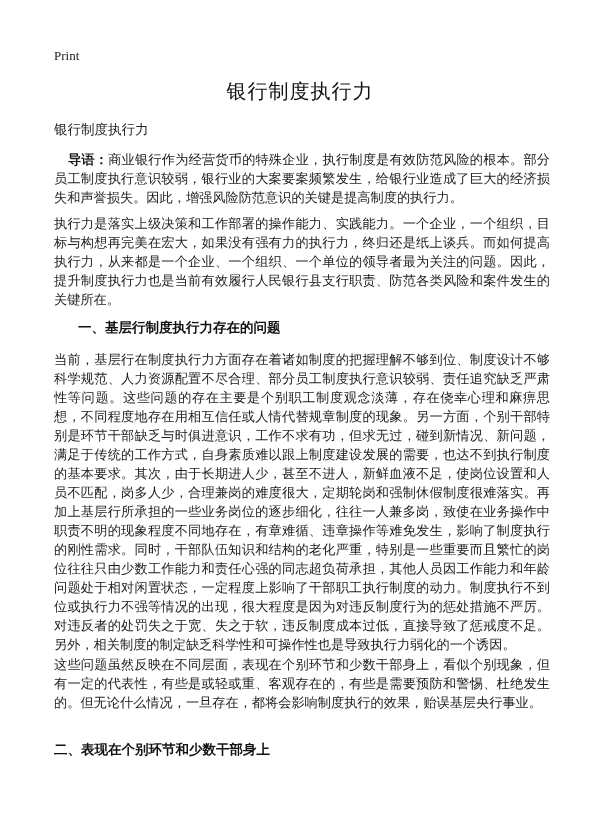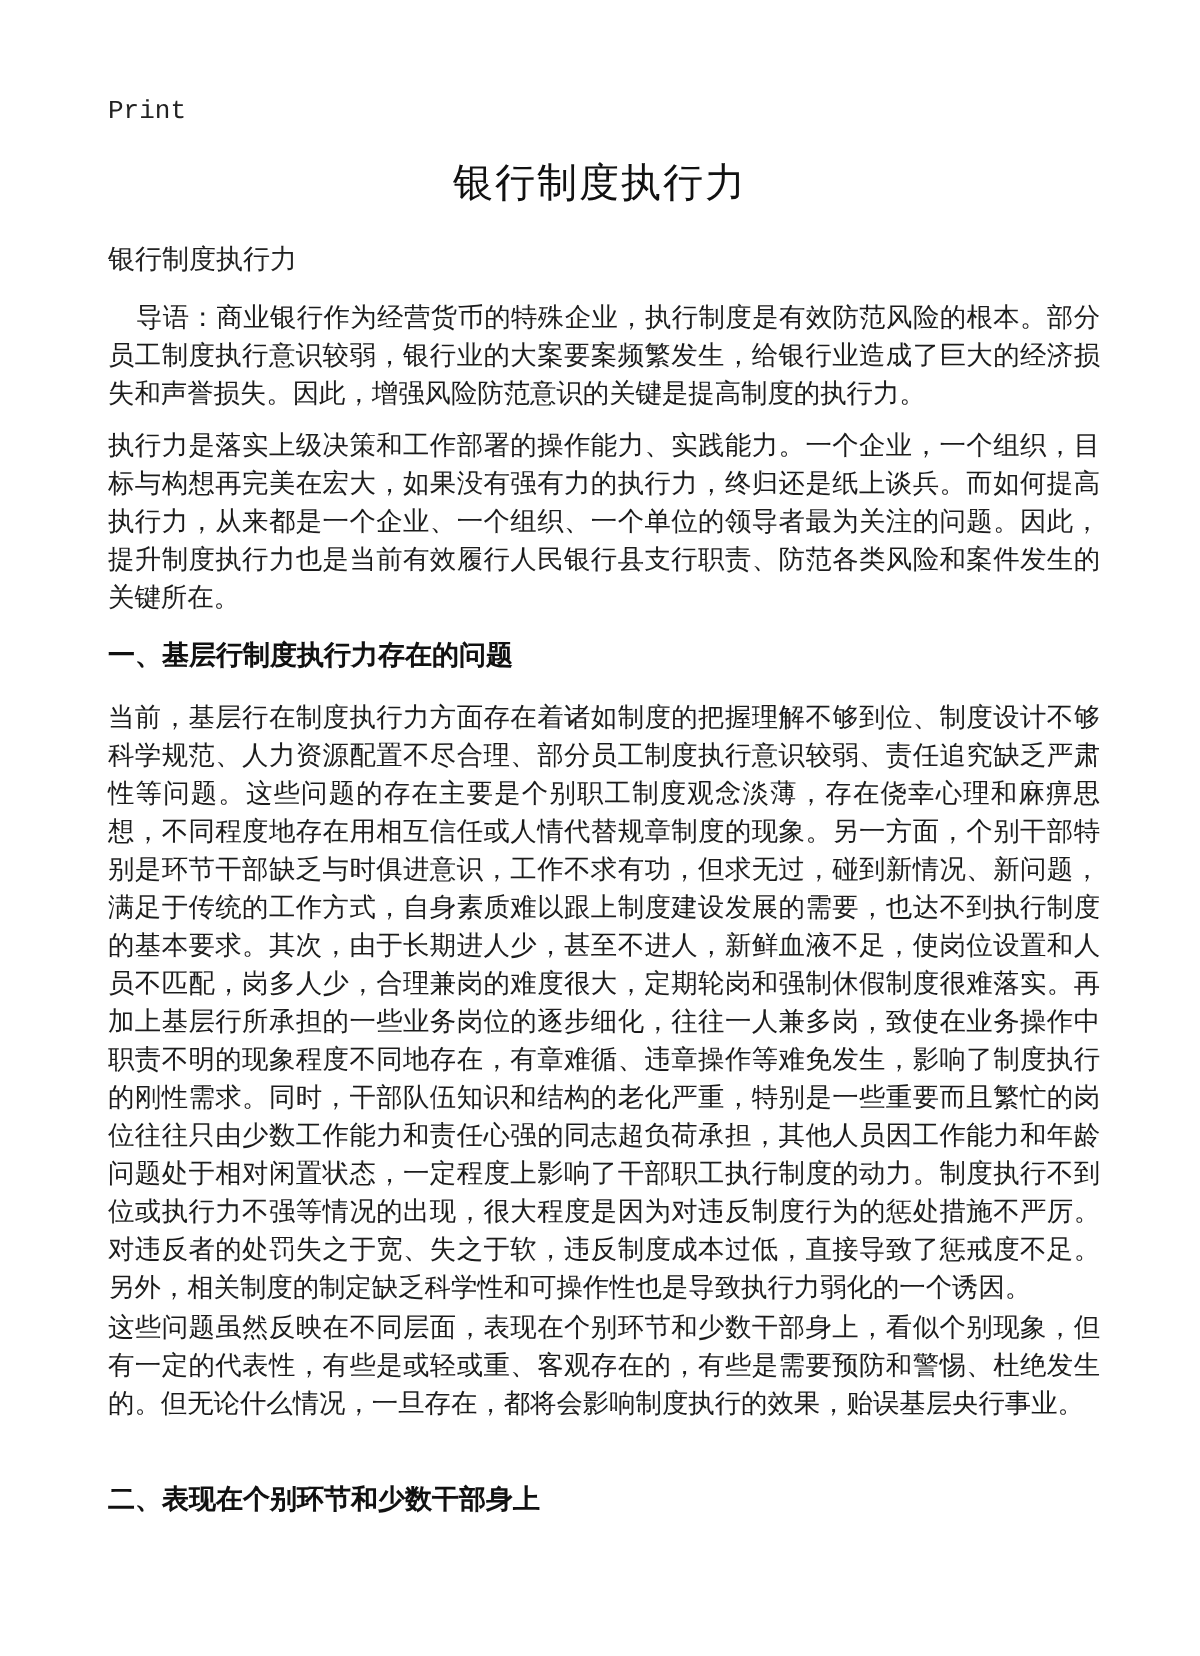--- a/index.html
+++ b/index.html
@@ -1,41 +1,41 @@
 <!DOCTYPE html>
 <html><head>
 <meta charset="utf-8">
 <style>
   html, body { margin: 0; padding: 0; background: #ffffff; }
   body { width: 600px; height: 828px; overflow: hidden; position: relative;
          font-family: "DejaVu Sans", sans-serif; color: #1a1a1a; }
-  .print { position: absolute; left: 54px; top: 48px; font-family: Liberation Mono, monospace;
+  .print { position: absolute; left: 54px; top: 48px; font-family: Liberation Serif, serif;
            font-size: 13px; color: #222; }
   .title { position: absolute; left: 0; width: 600px; top: 78px; text-align: center;
            font-size: 20px; color: #111; letter-spacing: 1px; }
   .subtitle { position: absolute; left: 54px; top: 121px; font-size: 13.5px; color: #222; }
   .para { position: absolute; left: 54px; width: 496px; font-size: 13.2px; line-height: 19px;
           color: #1c1c1c; text-align: justify; word-break: break-all; margin: 0; }
-  .para .lead { font-weight: normal; margin-top: 20px; }
+  .para .lead { font-weight: bold; margin-top: 20px; }
   .heading { position: absolute; left: 54px; font-size: 13.5px; font-weight: bold; color: #111;
              font-family: "DejaVu Serif", serif; }
   .indent { text-indent: 14px; }
 </style>
 </head>
 <body>
 
 <div class="print">Print</div>
 
 <div class="title">银行制度执行力</div>
 
 <div class="subtitle">银行制度执行力</div>
 
 <p class="para indent" style="top:150px;"><span class="lead">导语：</span><span>商业银行作为经营货币的特殊企业，执行制度是有效防范风险的根本。部分员工制度执行意识较弱，银行业的大案要案频繁发生，给银行业造成了巨大的经济损失和声誉损失。因此，增强风险防范意识的关键是提高制度的执行力。</span></p>
 
 <p class="para" style="top:214px;">执行力是落实上级决策和工作部署的操作能力、实践能力。一个企业，一个组织，目标与构想再完美在宏大，如果没有强有力的执行力，终归还是纸上谈兵。而如何提高执行力，从来都是一个企业、一个组织、一个单位的领导者最为关注的问题。因此，提升制度执行力也是当前有效履行人民银行县支行职责、防范各类风险和案件发生的关键所在。</p>
 
-<div class="heading" style="top:319px;">一、基层行制度执行力存在的问题</div>
+<div class="heading" style="top:319px;margin-left:24px;">一、基层行制度执行力存在的问题</div>
 
 <p class="para" style="top:350px;">当前，基层行在制度执行力方面存在着诸如制度的把握理解不够到位、制度设计不够科学规范、人力资源配置不尽合理、部分员工制度执行意识较弱、责任追究缺乏严肃性等问题。这些问题的存在主要是个别职工制度观念淡薄，存在侥幸心理和麻痹思想，不同程度地存在用相互信任或人情代替规章制度的现象。另一方面，个别干部特别是环节干部缺乏与时俱进意识，工作不求有功，但求无过，碰到新情况、新问题，满足于传统的工作方式，自身素质难以跟上制度建设发展的需要，也达不到执行制度的基本要求。其次，由于长期进人少，甚至不进人，新鲜血液不足，使岗位设置和人员不匹配，岗多人少，合理兼岗的难度很大，定期轮岗和强制休假制度很难落实。再加上基层行所承担的一些业务岗位的逐步细化，往往一人兼多岗，致使在业务操作中职责不明的现象程度不同地存在，有章难循、违章操作等难免发生，影响了制度执行的刚性需求。同时，干部队伍知识和结构的老化严重，特别是一些重要而且繁忙的岗位往往只由少数工作能力和责任心强的同志超负荷承担，其他人员因工作能力和年龄问题处于相对闲置状态，一定程度上影响了干部职工执行制度的动力。制度执行不到位或执行力不强等情况的出现，很大程度是因为对违反制度行为的惩处措施不严厉。对违反者的处罚失之于宽、失之于软，违反制度成本过低，直接导致了惩戒度不足。另外，相关制度的制定缺乏科学性和可操作性也是导致执行力弱化的一个诱因。</p>
 
 <p class="para" style="top:655px;">这些问题虽然反映在不同层面，表现在个别环节和少数干部身上，看似个别现象，但有一定的代表性，有些是或轻或重、客观存在的，有些是需要预防和警惕、杜绝发生的。但无论什么情况，一旦存在，都将会影响制度执行的效果，贻误基层央行事业。</p>
 
 <div class="heading" style="top:741px;">二、表现在个别环节和少数干部身上</div>
 
 </body></html>

